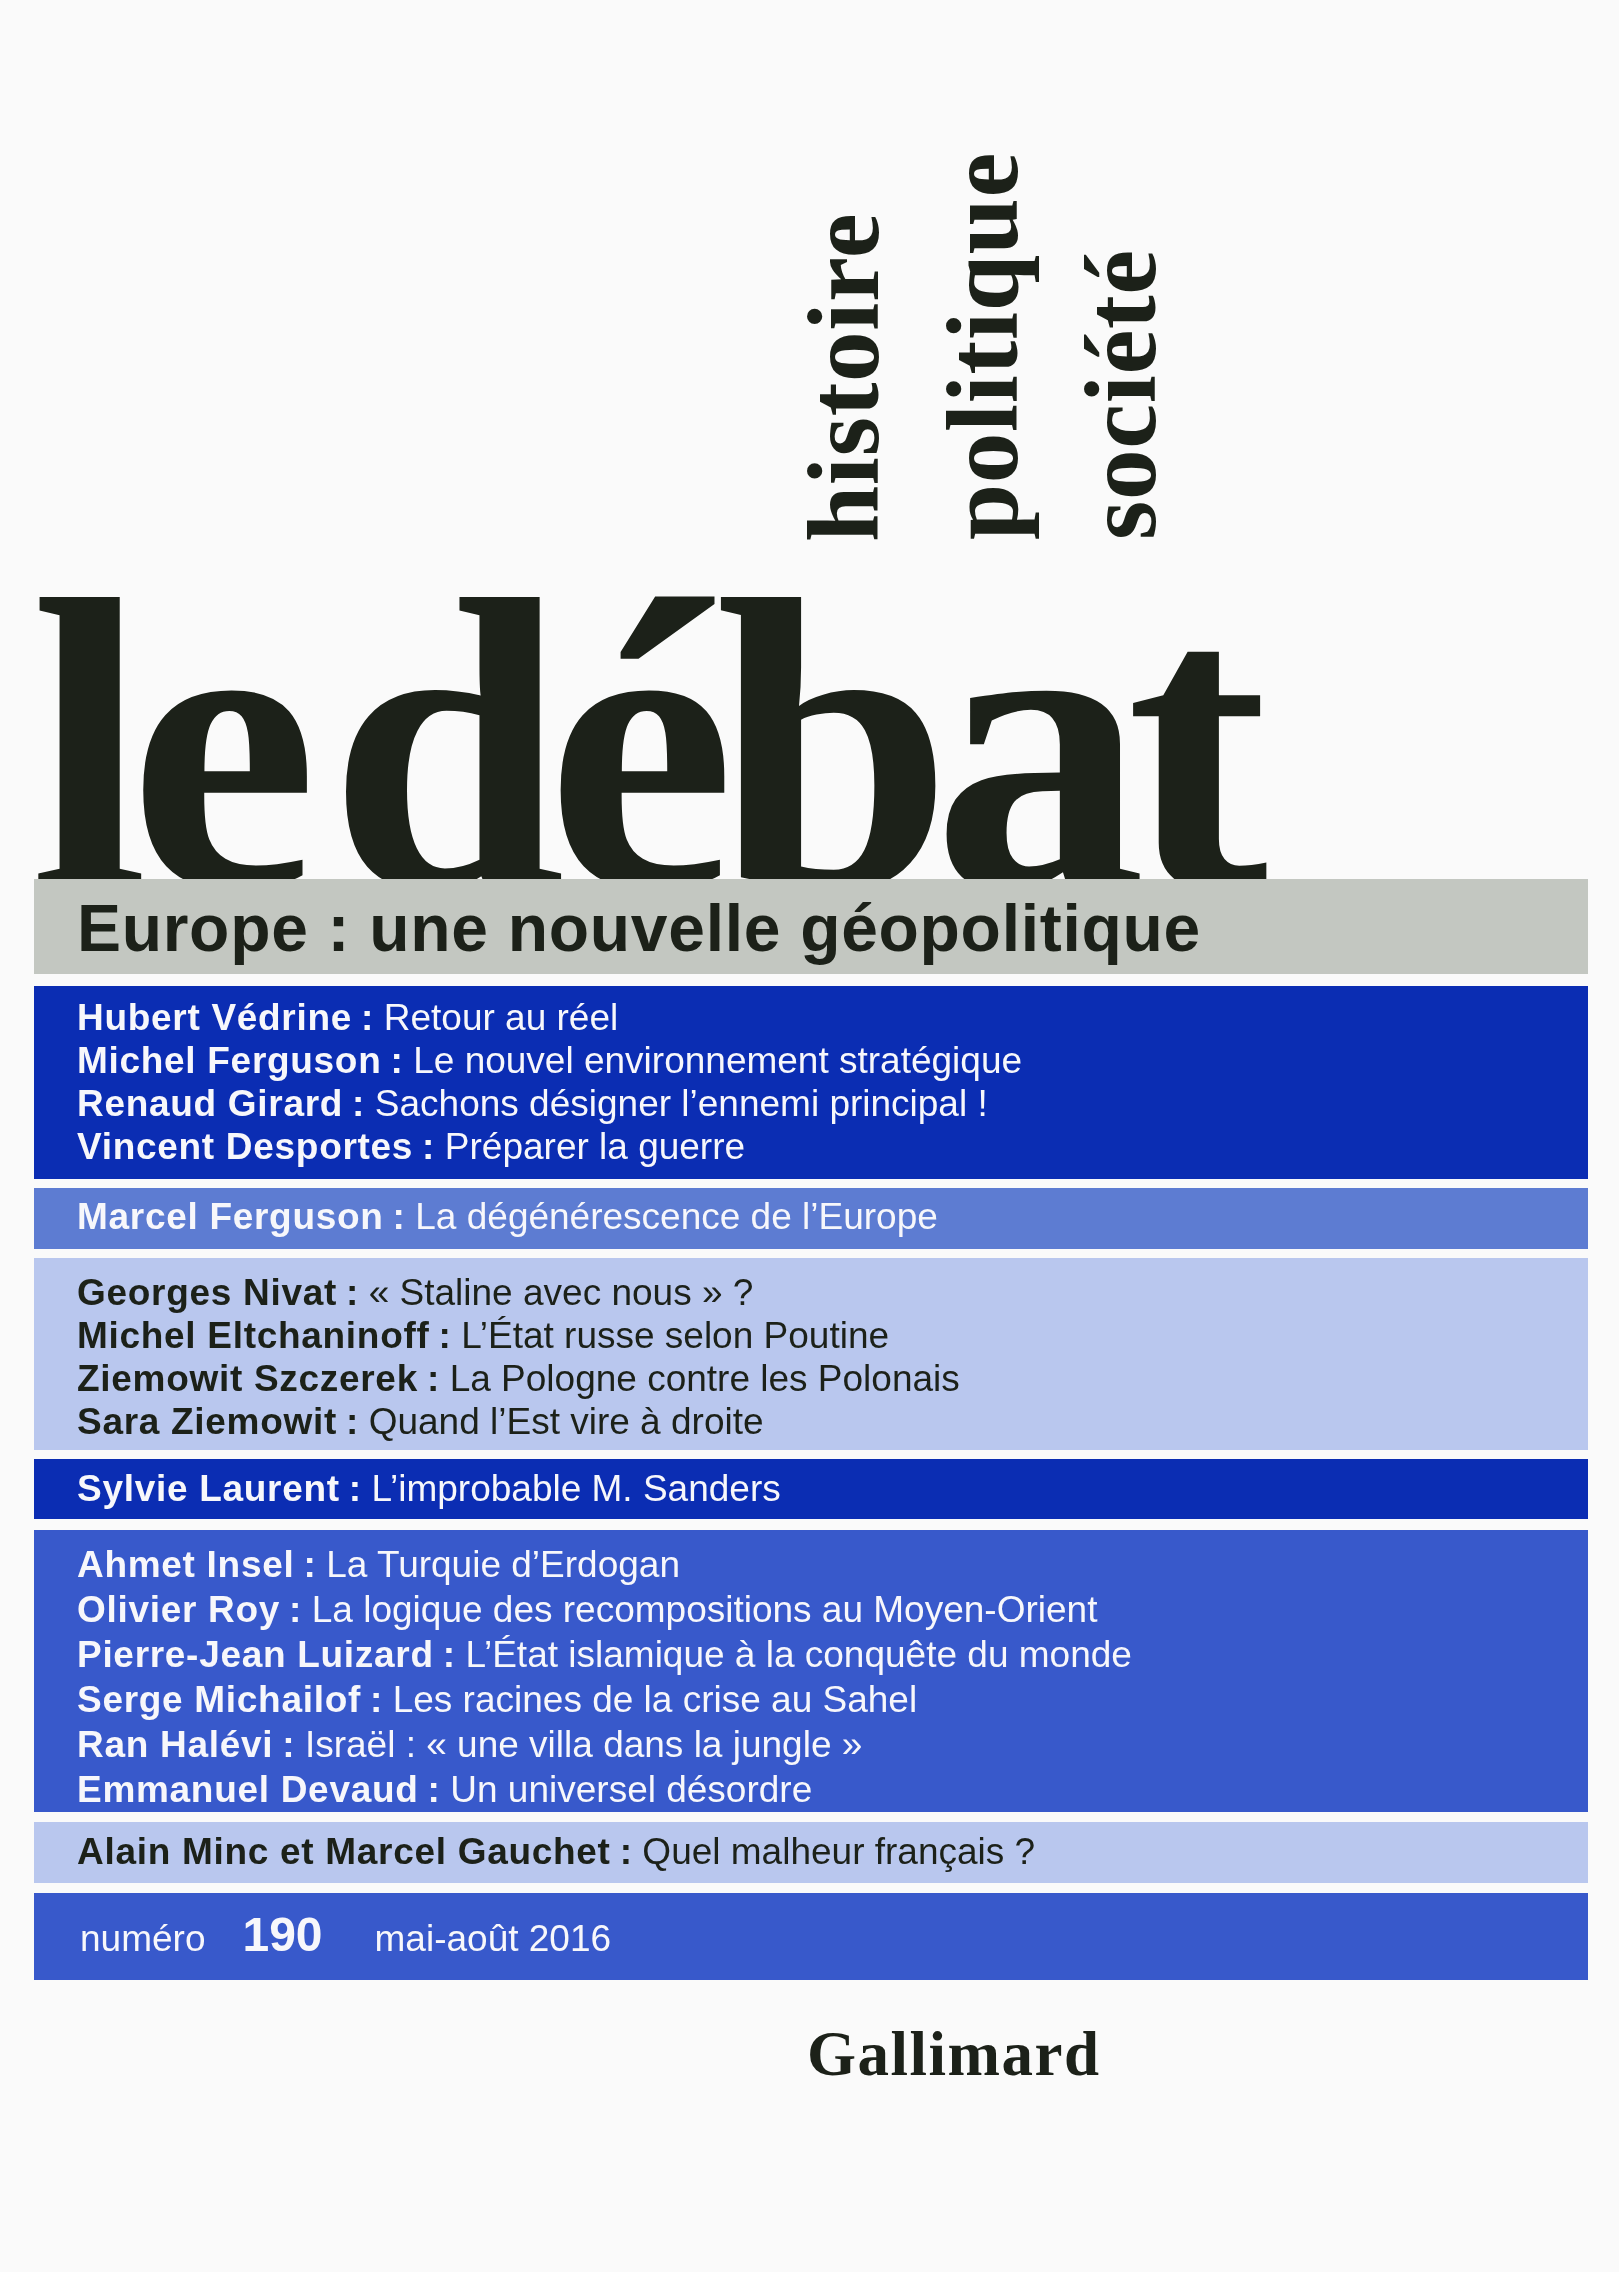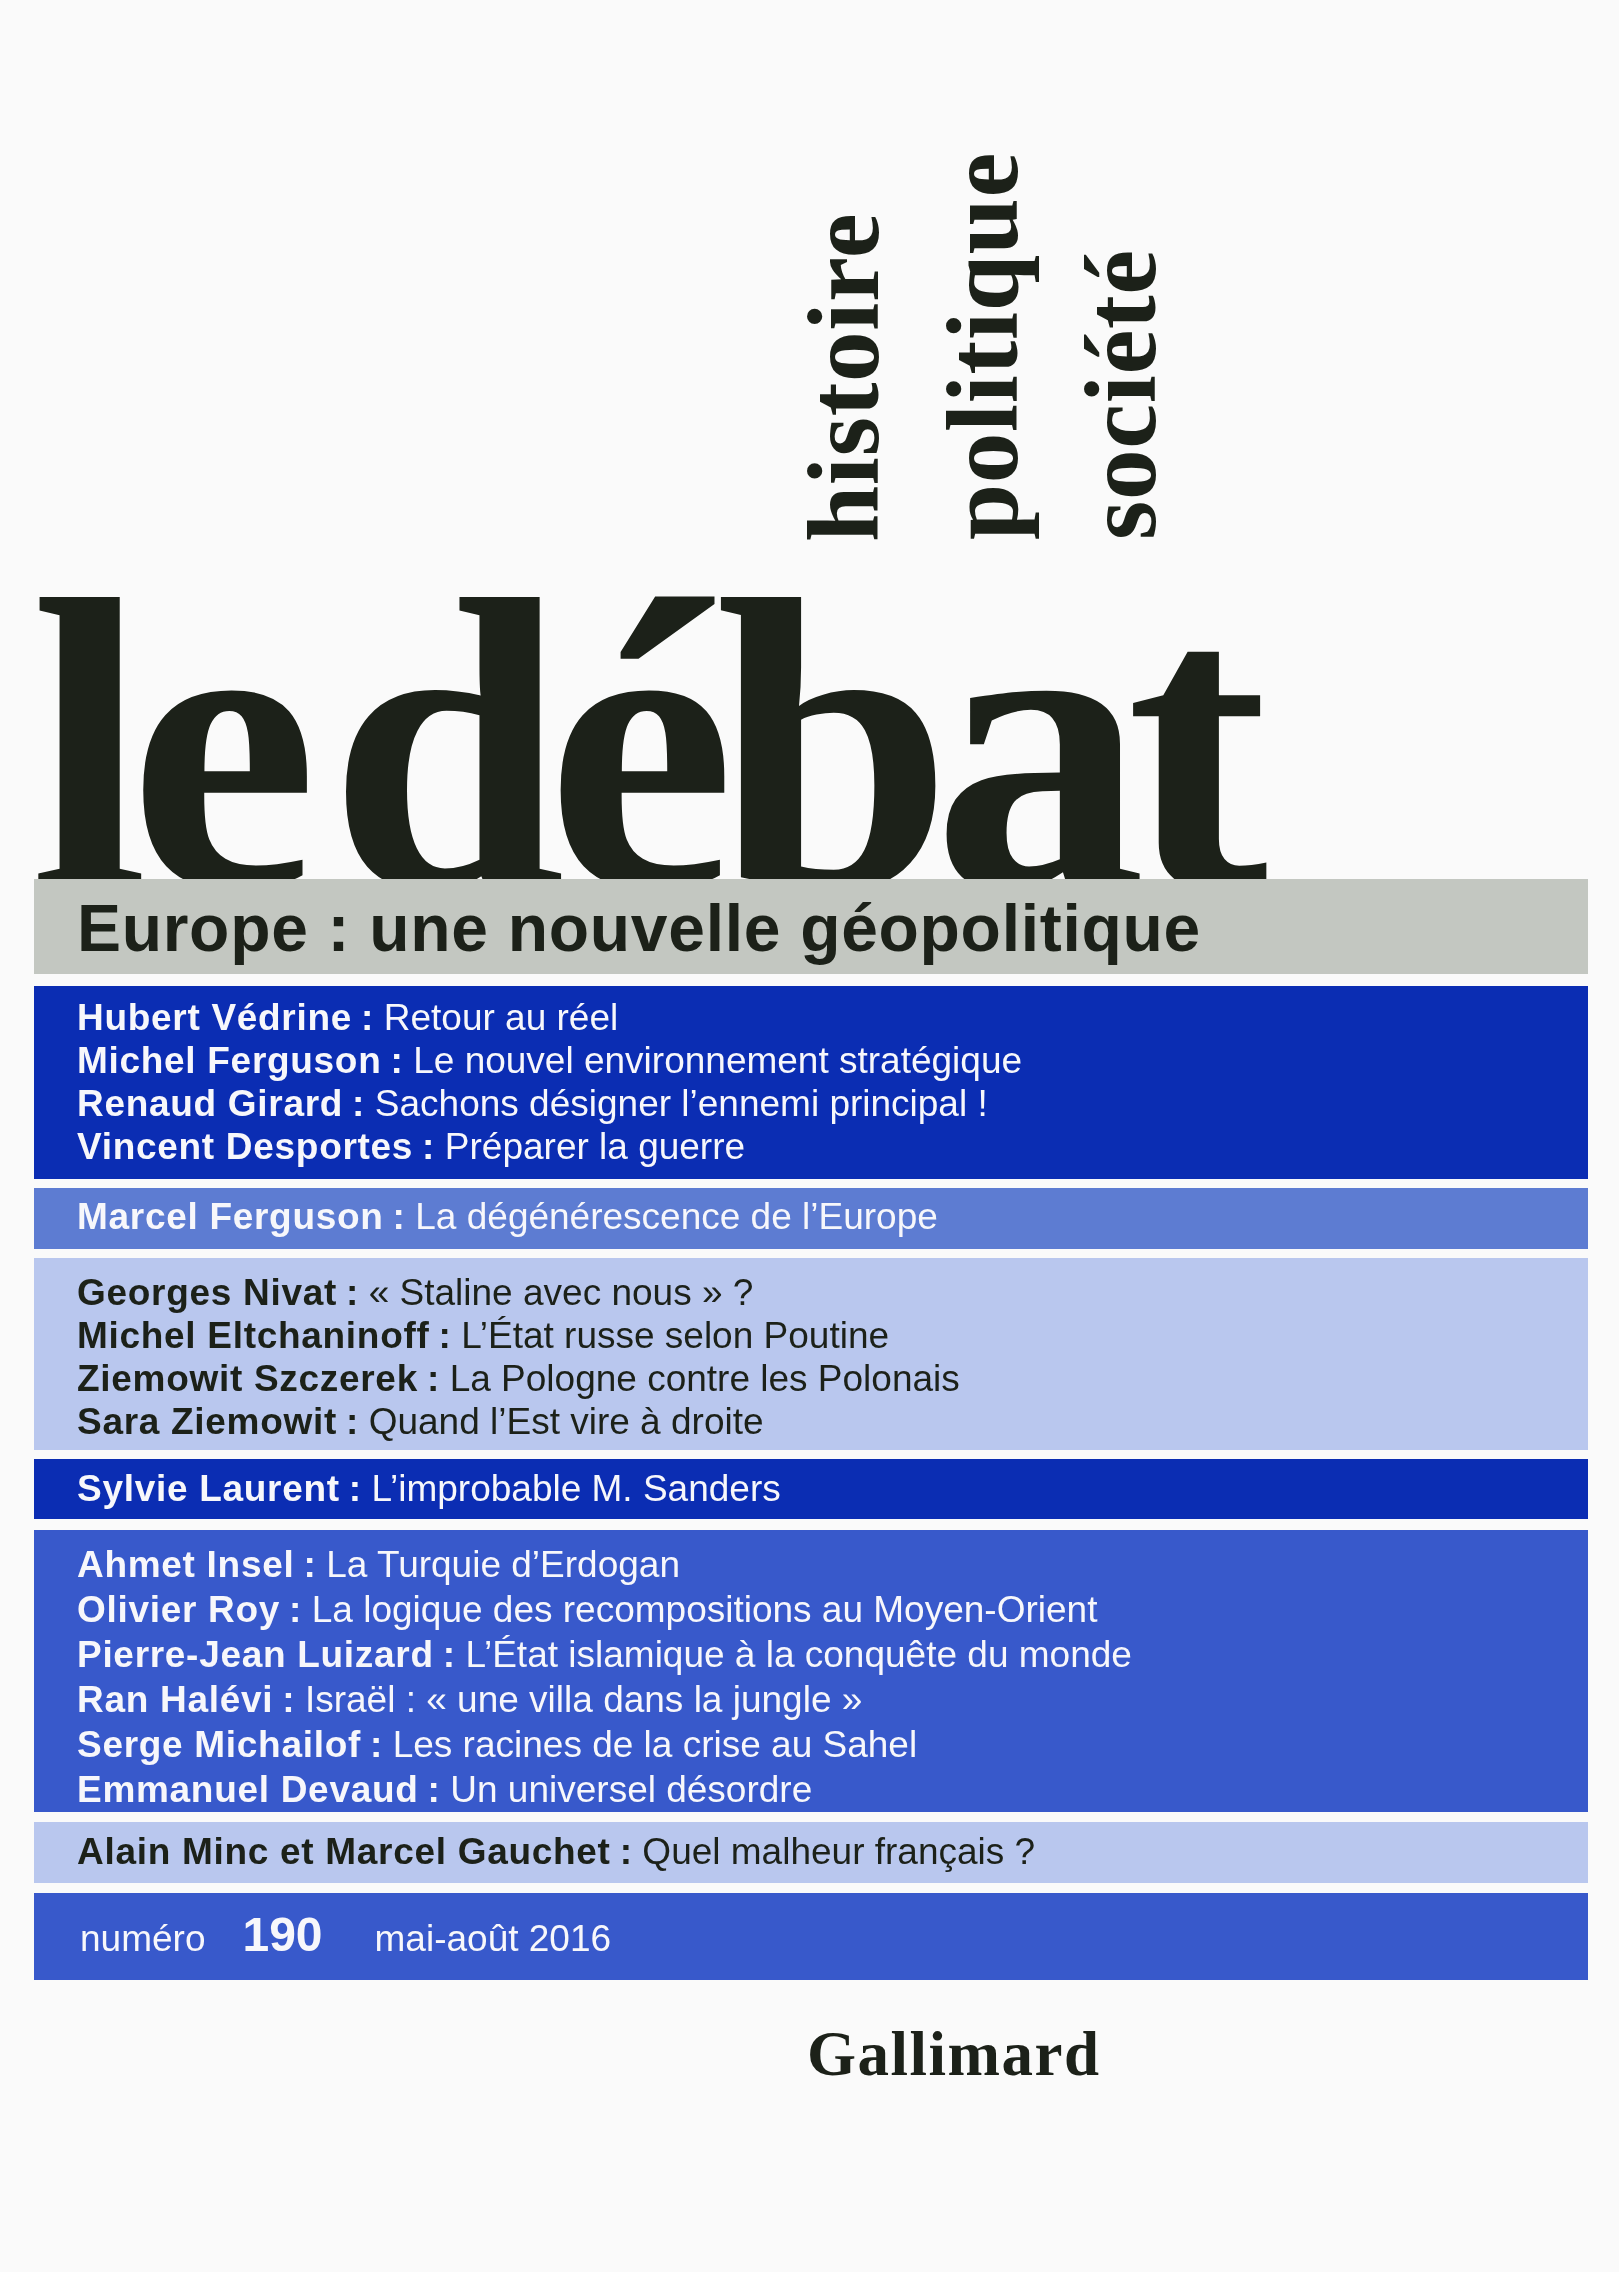--- a/index.html
+++ b/index.html
@@ -131,22 +131,22 @@
   <div class="lines white" style="top:7.5px;">
     <span class="line"><span class="author">Sylvie Laurent</span><span class="sep">:</span><span class="title">L’improbable M. Sanders</span></span>
   </div>
 </div>
 
 <div class="band band-blue" style="top:1530px; height:282px;">
   <div class="lines white" style="top:12px; line-height:45px;">
     <span class="line" style="height:45px;"><span class="author">Ahmet Insel</span><span class="sep">:</span><span class="title">La Turquie d’Erdogan</span></span>
     <span class="line" style="height:45px;"><span class="author">Olivier Roy</span><span class="sep">:</span><span class="title">La logique des recompositions au Moyen-Orient</span></span>
     <span class="line" style="height:45px;"><span class="author">Pierre-Jean Luizard</span><span class="sep">:</span><span class="title">L’État islamique à la conquête du monde</span></span>
+    <span class="line" style="height:45px;"><span class="author">Serge Michailof</span><span class="sep">:</span><span class="title">Les racines de la crise au Sahel</span></span>
     <span class="line" style="height:45px;"><span class="author">Ran Halévi</span><span class="sep">:</span><span class="title">Israël : « une villa dans la jungle »</span></span>
-    <span class="line" style="height:45px;"><span class="author">Serge Michailof</span><span class="sep">:</span><span class="title">Les racines de la crise au Sahel</span></span>
     <span class="line" style="height:45px;"><span class="author">Emmanuel Devaud</span><span class="sep">:</span><span class="title">Un universel désordre</span></span>
   </div>
 </div>
 
 <div class="band band-light" style="top:1822px; height:61px;">
   <div class="lines black" style="top:7.5px;">
     <span class="line"><span class="author">Alain Minc et Marcel Gauchet</span><span class="sep">:</span><span class="title">Quel malheur français ?</span></span>
   </div>
 </div>
 

